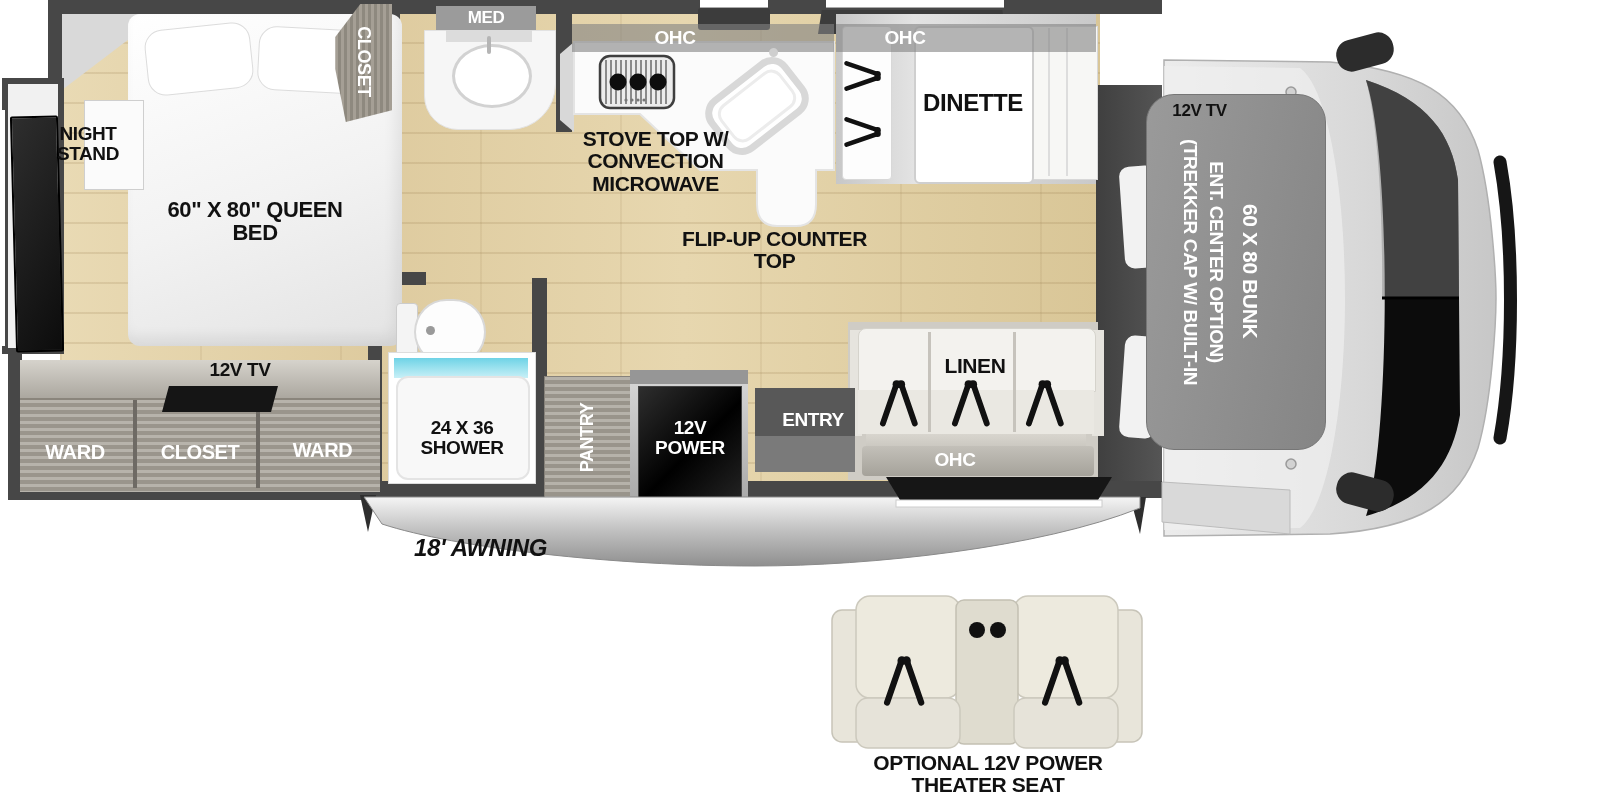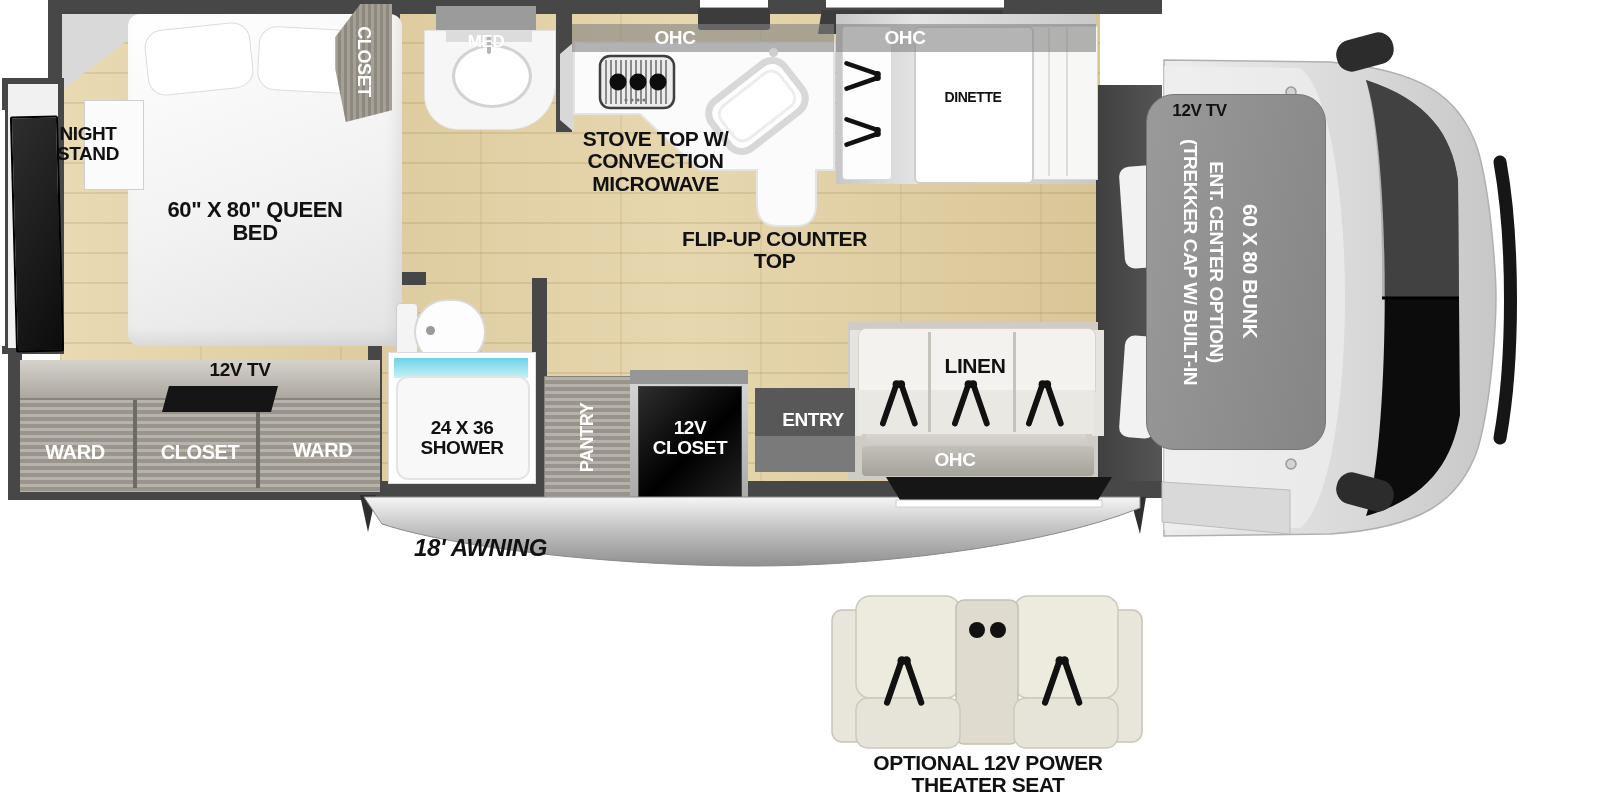--- a/index.html
+++ b/index.html
@@ -202,31 +202,31 @@
               background:linear-gradient(100deg,#9a9a9a,#858585);border:1px solid #767676;z-index:30;"></div>
 
   <div class="lbl" style="left:40px;top:124px;width:96px;">NIGHT STAND</div>
   <div class="lbl" style="left:155px;top:198px;width:200px;font-size:22px;">60" X 80" QUEEN BED</div>
   <div class="lbl w" style="left:308px;top:52px;width:110px;font-size:18px;transform:rotate(90deg);">CLOSET</div>
   <div class="lbl" style="left:190px;top:360px;width:100px;">12V TV</div>
   <div class="lbl w" style="left:30px;top:442px;width:90px;font-size:20px;">WARD</div>
   <div class="lbl w" style="left:155px;top:442px;width:90px;font-size:20px;">CLOSET</div>
   <div class="lbl w" style="left:275px;top:440px;width:95px;font-size:20px;">WARD</div>
 
-  <div class="lbl w" style="left:436px;top:9px;width:100px;font-size:17px;margin-top:24px;">MED</div>
+  <div class="lbl w" style="left:436px;top:9px;width:100px;font-size:17px;">MED</div>
   <div class="lbl" style="left:396px;top:418px;width:132px;">24 X 36 SHOWER</div>
 
   <div class="lbl w" style="left:610px;top:28px;width:130px;">OHC</div>
   <div class="lbl" style="left:548px;top:128px;width:215px;font-size:21px;">STOVE TOP W/ CONVECTION MICROWAVE</div>
   <div class="lbl" style="left:672px;top:228px;width:205px;font-size:21px;">FLIP-UP COUNTER TOP</div>
   <div class="lbl w" style="left:533px;top:428px;width:110px;font-size:18px;transform:rotate(-90deg);">PANTRY</div>
-  <div class="lbl w" style="left:640px;top:418px;width:100px;">12V CLOSET</div>
+  <div class="lbl w" style="left:640px;top:418px;width:100px;">12V POWER</div>
 
   <div class="lbl w" style="left:845px;top:28px;width:120px;">OHC</div>
-  <div class="lbl" style="left:918px;top:90px;width:110px;font-size:14px;">DINETTE</div>
+  <div class="lbl" style="left:918px;top:90px;width:110px;font-size:24px;">DINETTE</div>
 
   <div class="lbl" style="left:925px;top:355px;width:100px;font-size:21px;">LINEN</div>
   <div class="lbl w" style="left:905px;top:450px;width:100px;">OHC</div>
   <div class="lbl w" style="left:755px;top:410px;width:116px;">ENTRY</div>
 
   <div class="lbl" style="left:1152px;top:102px;width:95px;font-size:17px;z-index:41;">12V TV</div>
   <div class="lbl w" style="left:1030px;top:252px;width:320px;font-size:19px;transform:rotate(90deg);z-index:41;">(TREKKER CAP W/ BUILT-IN</div>
   <div class="lbl w" style="left:1056px;top:252px;width:320px;font-size:19px;transform:rotate(90deg);z-index:41;">ENT. CENTER OPTION)</div>
   <div class="lbl w" style="left:1090px;top:260px;width:320px;font-size:21px;transform:rotate(90deg);z-index:41;">60 X 80 BUNK</div>
 

